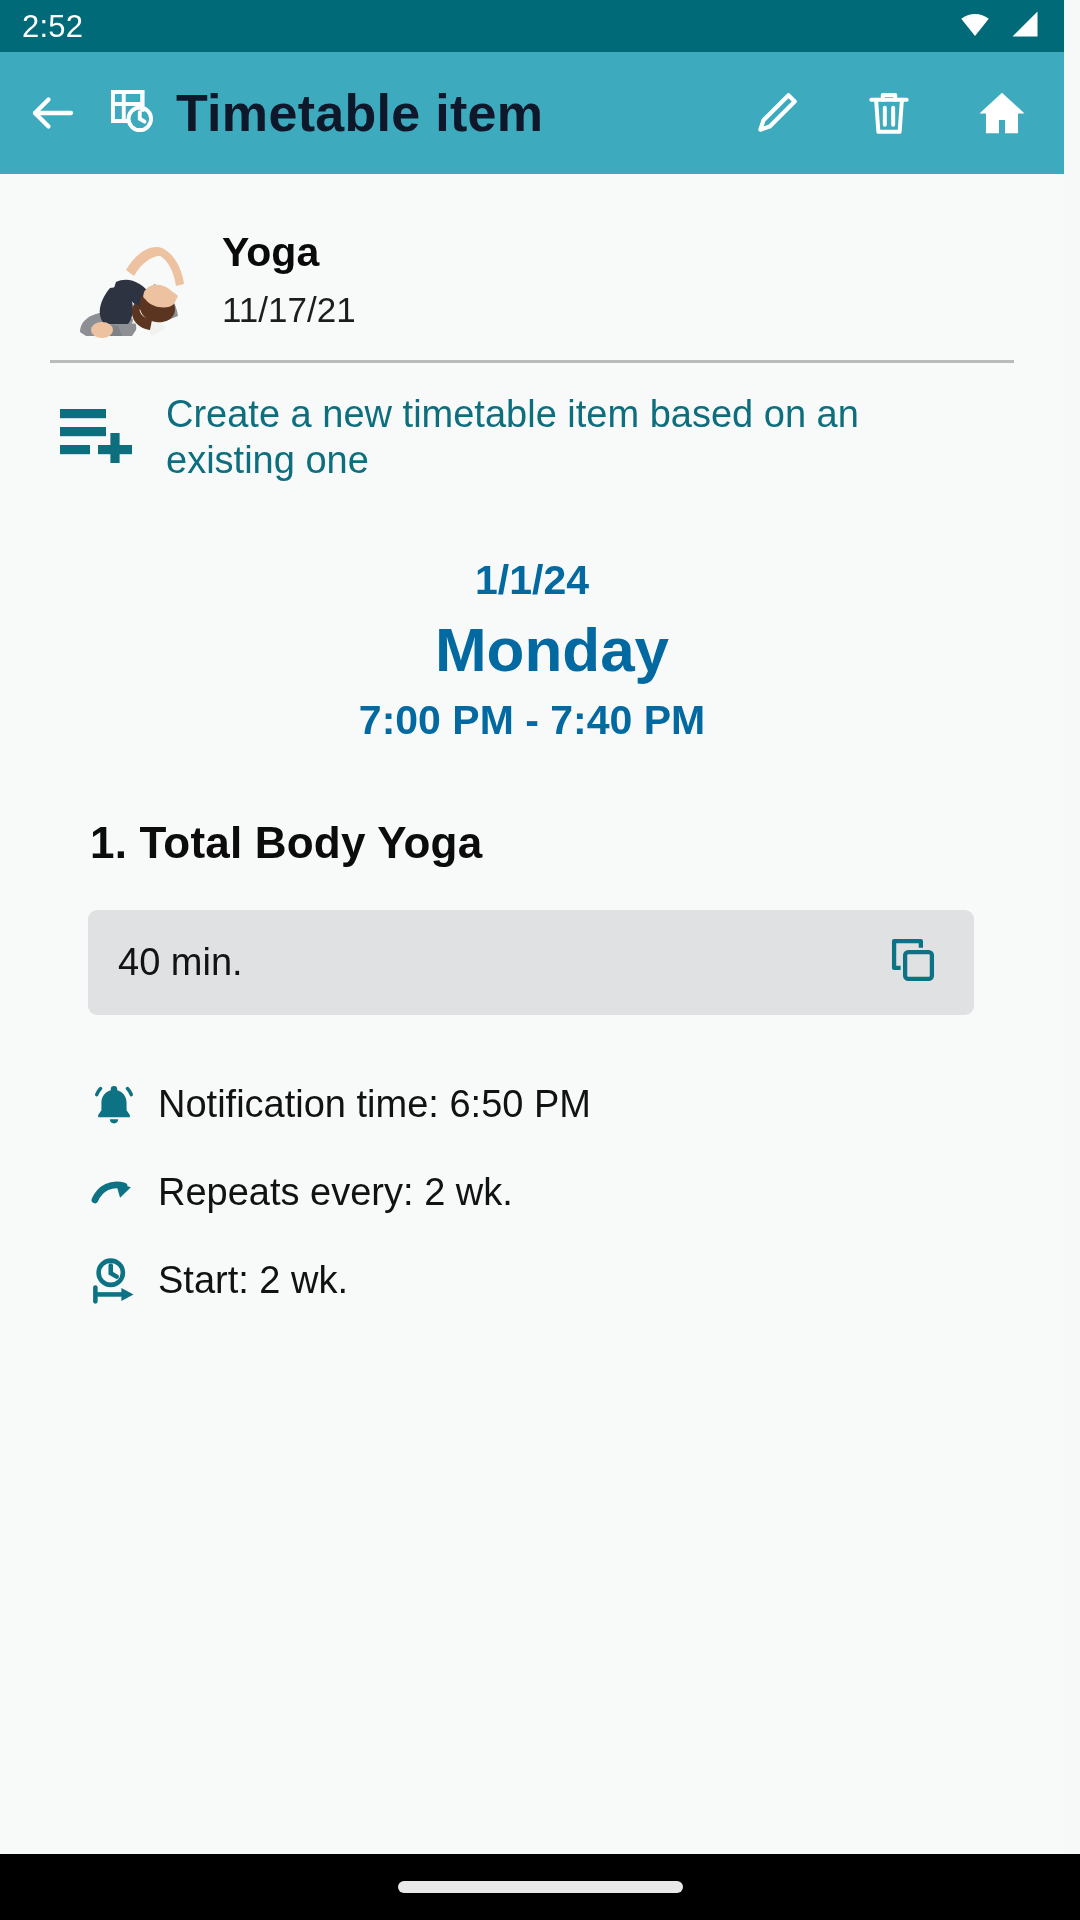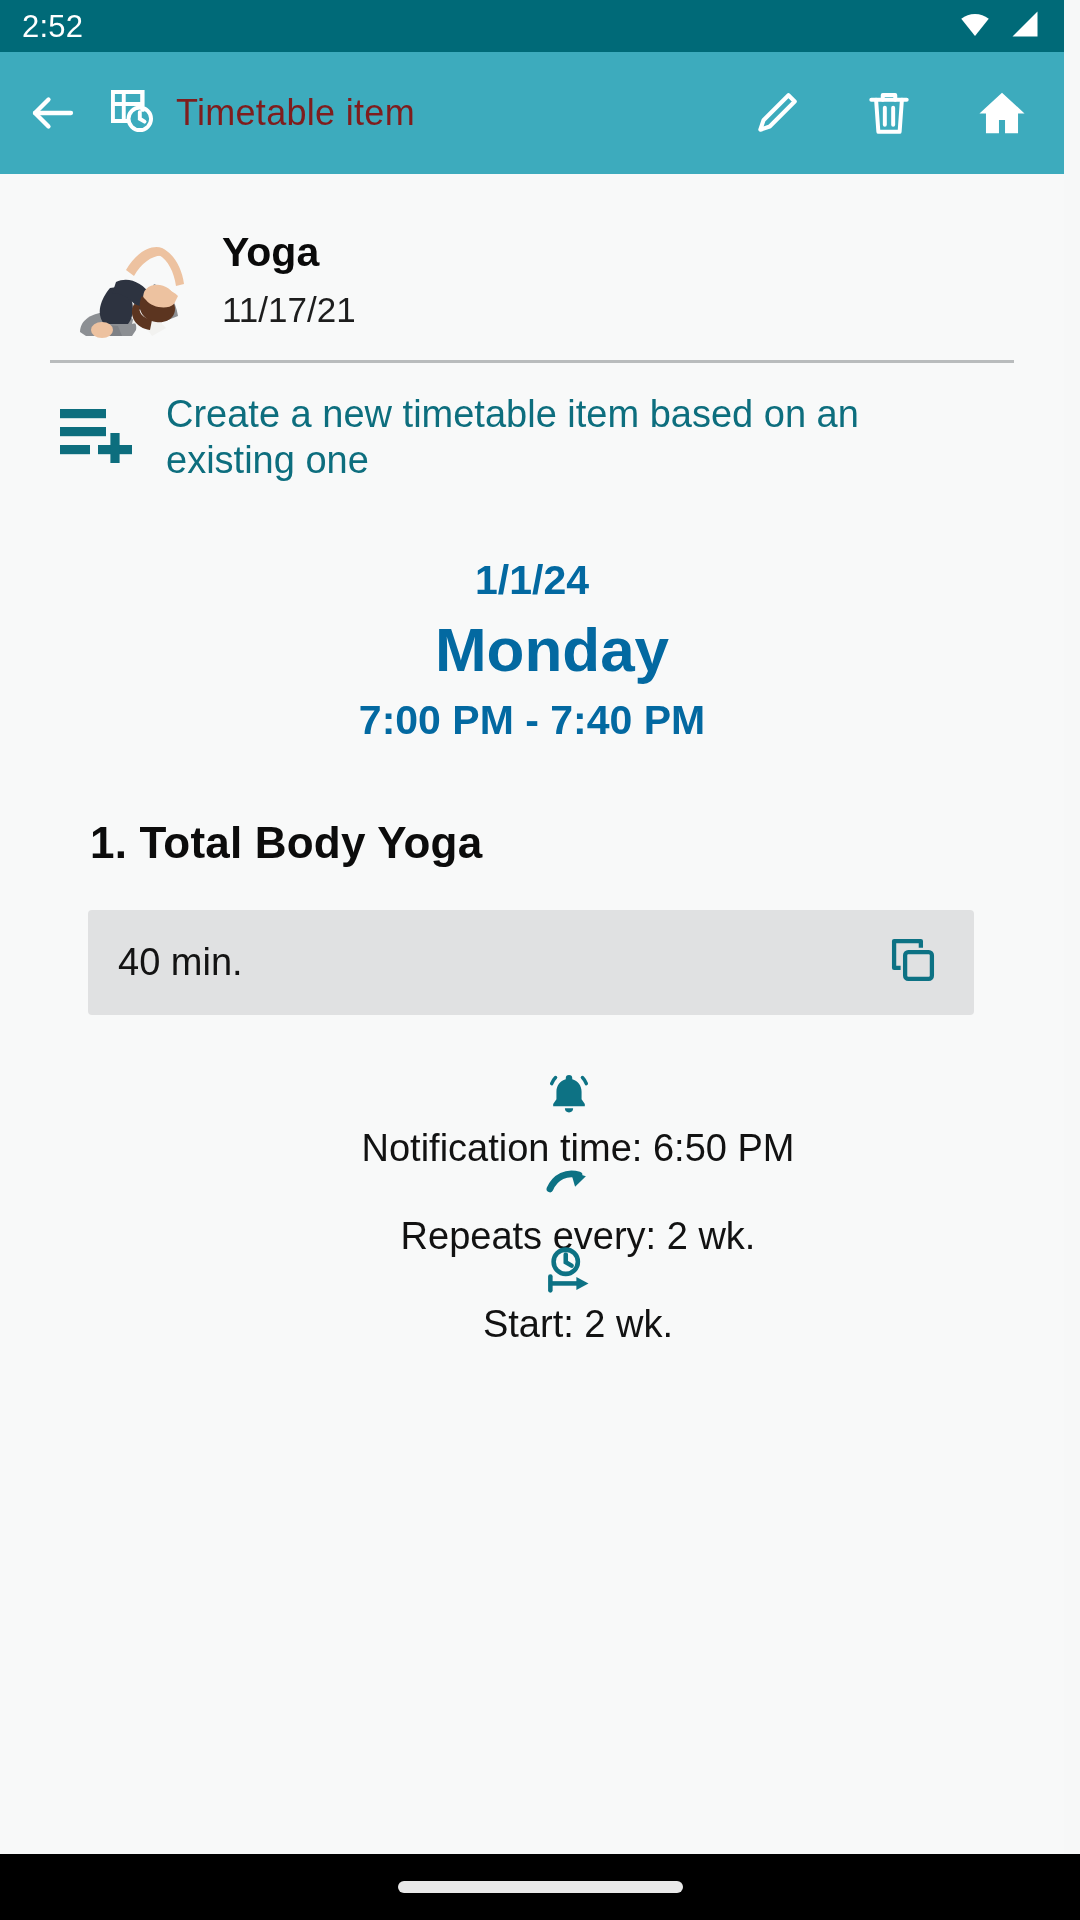--- a/index.html
+++ b/index.html
@@ -21,21 +21,21 @@
   .status-icons { display:flex; align-items:center; gap:14px; }
 
   
   .appbar {
     height:122px; background:#3dabbd;
     display:flex; align-items:center; padding:0 26px;
   }
   .appbar .back { width:70px; display:flex; align-items:center; justify-content:flex-start; }
   .appbar .titlewrap { display:flex; align-items:center; gap:18px; flex:1; margin-left:10px; }
   .appbar .title {
-    color:#7f1d1d; font-size:36px; font-weight:400; letter-spacing:.3px; white-space:nowrap;
+    color:#0f172a; font-size:52px; font-weight:700; letter-spacing:.3px; white-space:nowrap;
   }
   .appbar .actions { display:flex; align-items:center; gap:62px; margin-right:10px; }
   .iconbtn { display:flex; align-items:center; justify-content:center; }
 
   
   .item-header {
     display:flex; align-items:flex-start;
     padding:18px 0 0 0; height:150px;margin-top:28px;
   }
   .thumb {
@@ -64,32 +64,31 @@
   .sched-date { font-size:41px; font-weight:bold; line-height:1.2; }
   .sched-day  { font-size:62px; font-weight:bold; line-height:1.25; margin-top:6px;padding-left:40px; }
   .sched-time { font-size:41px; font-weight:bold; line-height:1.2; margin-top:8px; }
 
   
   .session-title {
     font-size:44px; font-weight:bold; color:#0c0c0c;
     margin:72px 0 4px 90px; letter-spacing:.2px;
   }
   .card {
-    margin:42px 90px 0 88px; background:#e0e1e2; border-radius:4px;
+    margin:42px 90px 0 88px; background:#e0e1e2; border-radius:9px;
     height:105px; display:flex; align-items:center; justify-content:space-between;
     padding:0 34px 0 30px;
   }
   .card-label { font-size:38px; color:#131313; }
 
   
   .info-list { margin:46px 0 0 0; }
   .info-row {
     display:flex; align-items:center; padding:0 0 0 88px;
     height:88px;
-    flex-direction:column;
   }
   .info-ico { width:66px; flex:0 0 66px; display:flex; align-items:center; }
   .info-text { font-size:38px; color:#121212; margin-left:4px; }
 
   
   .navbar {
     position:absolute; left:0; bottom:0; width:1080px; height:66px;
     background:#000000; display:flex; align-items:center; justify-content:center;
   }
   .nav-pill { width:285px; height:12px; border-radius:8px; background:#e9e9e9; }

